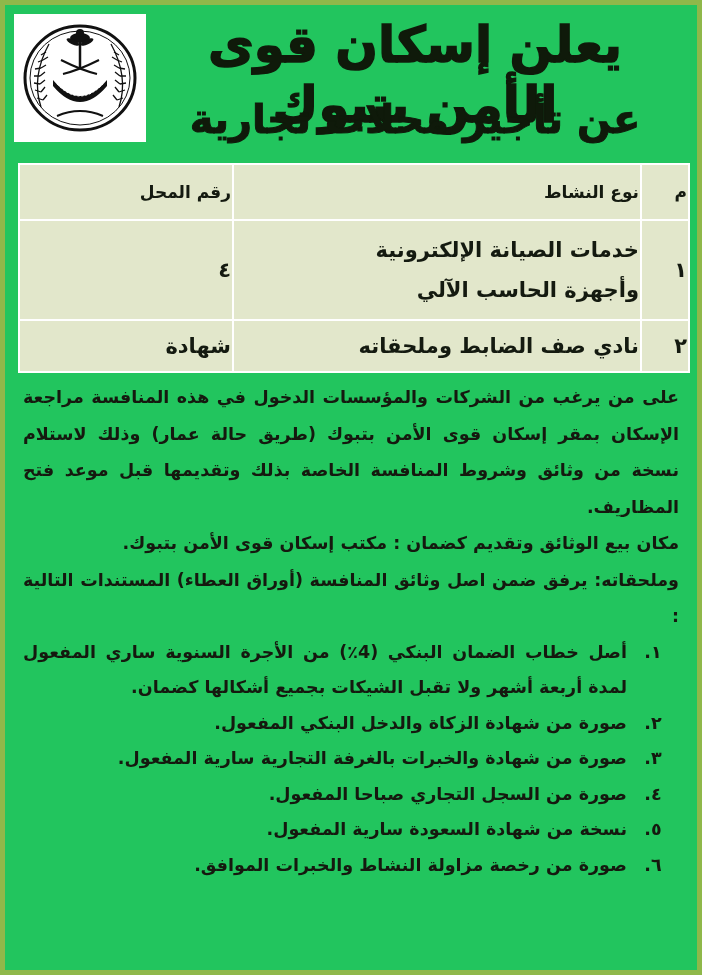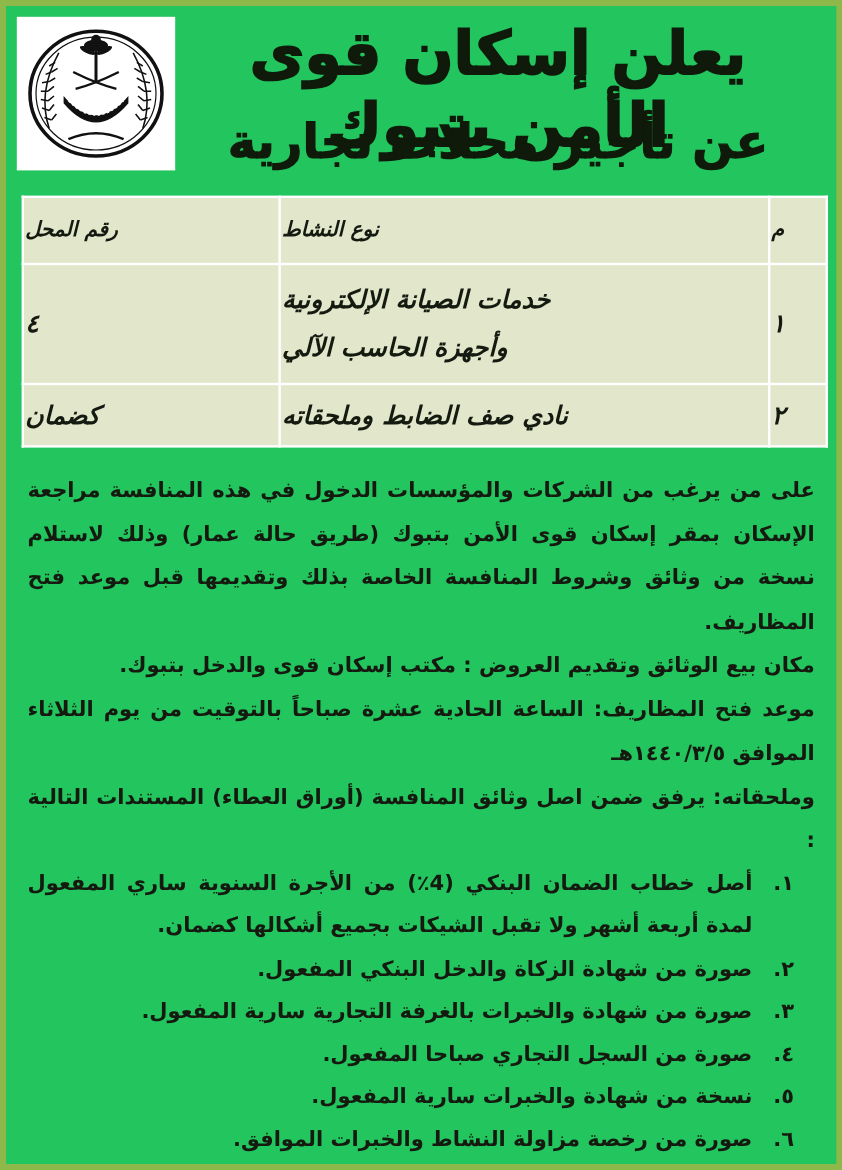--- a/index.html
+++ b/index.html
@@ -32,35 +32,34 @@
     line-height:56px;
     -webkit-text-stroke:1px #0f1a0a;
   }
   table.shops {
     position:absolute; left:13px; top:158px; width:672px;
     border-collapse:collapse; direction:rtl;
   }
   table.shops td, table.shops th {
     border:2px solid #ffffff;
     background:#e2e7cb;
-    text-align:left; vertical-align:middle;
-    color:#141a10; font-weight:bold;font-style:italic;
+    text-align:right; vertical-align:middle;
+    color:#141a10; font-weight:bold;
   }
   table.shops th { height:52px; font-size:17px; }
   table.shops td { font-size:21px; }
   .col-m { width:44px; }
   .col-act { width:404px;margin-top:32px; }
   .row1 td { height:96px; line-height:40px; }
   .row2 td { height:48px; }
   .body {
     position:absolute; left:18px; right:18px; top:374px;
     direction:rtl; text-align:justify;
     font-size:17.5px; font-weight:bold; color:#15190f;
     line-height:36.5px;
-    margin-top:12px;
   }
   .body p { margin:0; }
   ol.reqs {
     list-style:none; margin:0; padding:0;
   }
   ol.reqs li {
     display:flex; direction:rtl; line-height:35.5px;
   }
   ol.reqs .num { width:52px; flex:none; text-align:center; }
   ol.reqs .txt { flex:1; }
@@ -116,50 +115,49 @@
       <td>١</td>
       <td>
         <div>خدمات الصيانة الإلكترونية</div>
         <div>وأجهزة الحاسب الآلي</div>
       </td>
       <td>٤</td>
     </tr>
     <tr class="row2">
       <td>٢</td>
       <td>نادي صف الضابط وملحقاته</td>
-      <td>كضمان</td>
+      <td>شهادة</td>
     </tr>
   </tbody>
     </table>
 
   <div class="body">
     <p>على من يرغب من الشركات والمؤسسات الدخول في هذه المنافسة مراجعة الإسكان بمقر إسكان قوى الأمن بتبوك (طريق حالة عمار) وذلك لاستلام نسخة من وثائق وشروط المنافسة الخاصة بذلك وتقديمها قبل موعد فتح المظاريف.</p>
-    <p>مكان بيع الوثائق وتقديم العروض : مكتب إسكان قوى والدخل بتبوك.</p>
-    <p>موعد فتح المظاريف: الساعة الحادية عشرة صباحاً بالتوقيت من يوم الثلاثاء الموافق ١٤٤٠/٣/٥هـ</p>
+    <p>مكان بيع الوثائق وتقديم كضمان : مكتب إسكان قوى الأمن بتبوك.</p>
     <p>وملحقاته: يرفق ضمن اصل وثائق المنافسة (أوراق العطاء) المستندات التالية :</p>
     <ol class="reqs">
       <li>
         <span class="num">١.</span>
         <span class="txt">أصل خطاب الضمان البنكي (4٪) من الأجرة السنوية ساري المفعول لمدة أربعة أشهر ولا تقبل الشيكات بجميع أشكالها كضمان.</span>
       </li>
       <li>
         <span class="num">٢.</span>
         <span class="txt">صورة من شهادة الزكاة والدخل البنكي المفعول.</span>
       </li>
       <li>
         <span class="num">٣.</span>
         <span class="txt">صورة من شهادة والخبرات بالغرفة التجارية سارية المفعول.</span>
       </li>
       <li>
         <span class="num">٤.</span>
         <span class="txt">صورة من السجل التجاري صباحا المفعول.</span>
       </li>
       <li>
         <span class="num">٥.</span>
-        <span class="txt">نسخة من شهادة والخبرات سارية المفعول.</span>
+        <span class="txt">نسخة من شهادة السعودة سارية المفعول.</span>
       </li>
       <li>
         <span class="num">٦.</span>
         <span class="txt">صورة من رخصة مزاولة النشاط والخبرات الموافق.</span>
       </li>
     </ol>
   </div>
 
 </div>
 

